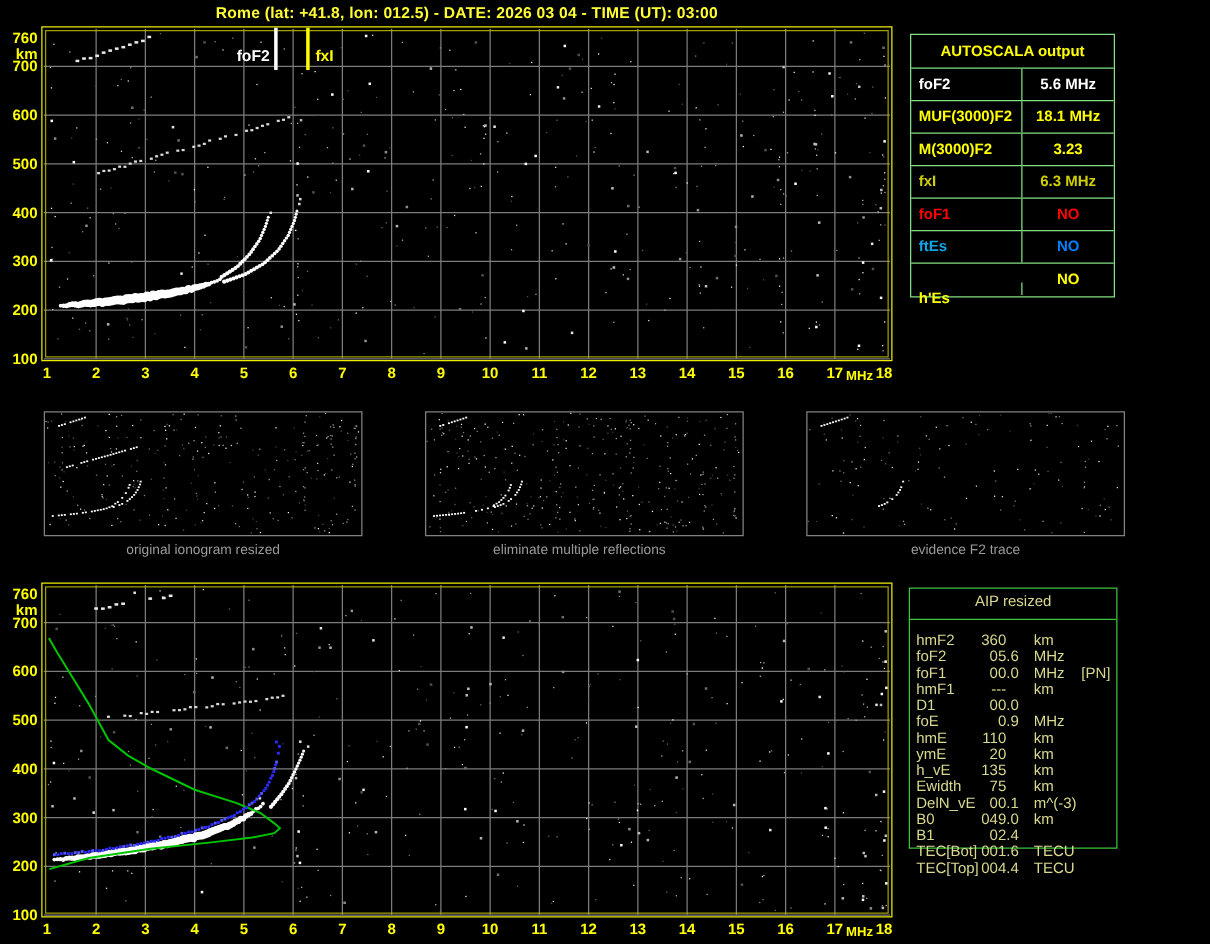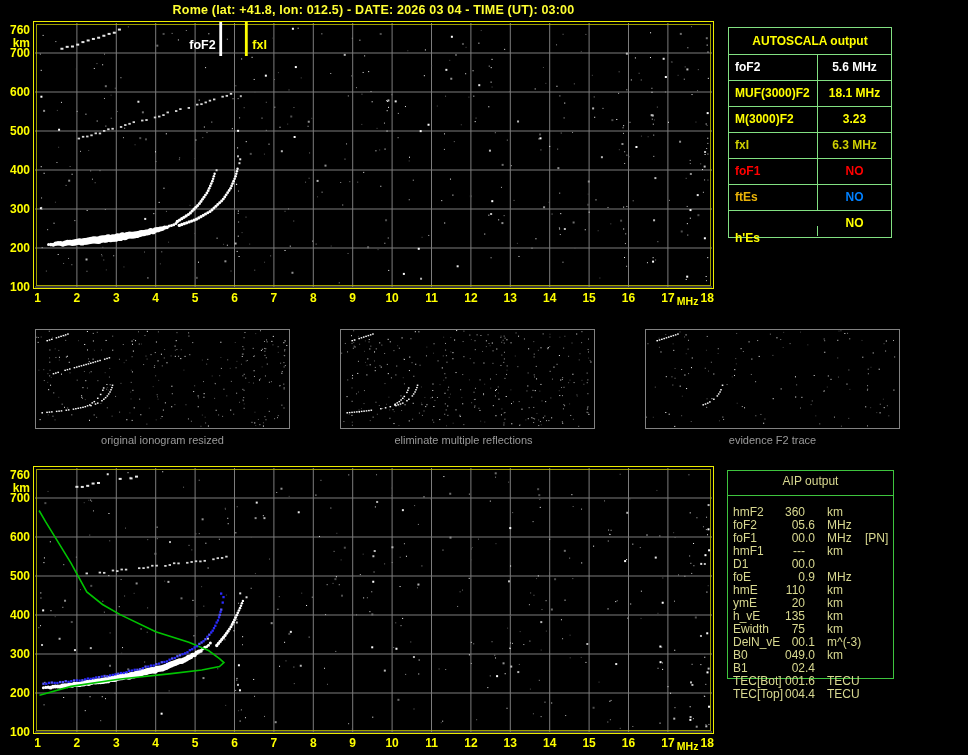--- a/index.html
+++ b/index.html
@@ -740,21 +740,21 @@
         </div>
         <div class="as-row">
           <div class="as-label" style="color: rgb(207, 207, 0);">fxI</div>
           <div class="as-value" style="color: rgb(207, 207, 0);">6.3 MHz</div>
         </div>
         <div class="as-row">
           <div class="as-label" style="color: rgb(255, 0, 0);">foF1</div>
           <div class="as-value" style="color: rgb(255, 0, 0);">NO</div>
         </div>
         <div class="as-row">
-          <div class="as-label" style="color: #eab308;">ftEs</div>
+          <div class="as-label" style="color: #0ea5e9;">ftEs</div>
           <div class="as-value" style="color: rgb(0, 128, 255);">NO</div>
         </div>
         <div class="as-row">
           <div class="as-label" style="color: rgb(255, 255, 0); margin-top: 15px;">h'Es</div>
           <div class="as-value" style="color: rgb(255, 255, 0);">NO</div>
         </div>
       </div>
   </div>
 
   <div class="thumb" id="thumb-0">
@@ -2355,21 +2355,21 @@
           <rect x="185.36860855388005" y="143.7755323442632" width="2.3" height="2.3" fill="#2b2bff"></rect>
           <rect x="186.09696519019607" y="141.48000514518876" width="2.3" height="2.3" fill="#5555ff"></rect>
           <rect x="187.58" y="134.425" width="2.3" height="2.3" fill="#2b2bff"></rect>
           <rect x="188.368" y="128.965" width="2.3" height="2.3" fill="#2b2bff"></rect>
           <rect x="186.004" y="125.45500000000001" width="2.3" height="2.3" fill="#2b2bff"></rect>
         </g>
       </svg>
   </div>
 
   <div id="aip-box">
-    <div id="aip-header">AIP output</div>
+    <div id="aip-header">AIP resized</div>
     <div id="aip-sep"></div>
   </div>
   <div id="aip-rows" style="position:absolute;left:727px;top:470px;width:200px;height:240px;pointer-events:none;">
       <div class="aip-row" style="top: 36px;">
         <span class="aip-name">hmF2</span>
         <span class="aip-value int">360</span>
         <span class="aip-unit">km</span>
         <span class="aip-extra"></span>
       </div>
       <div class="aip-row" style="top: 49px;">

